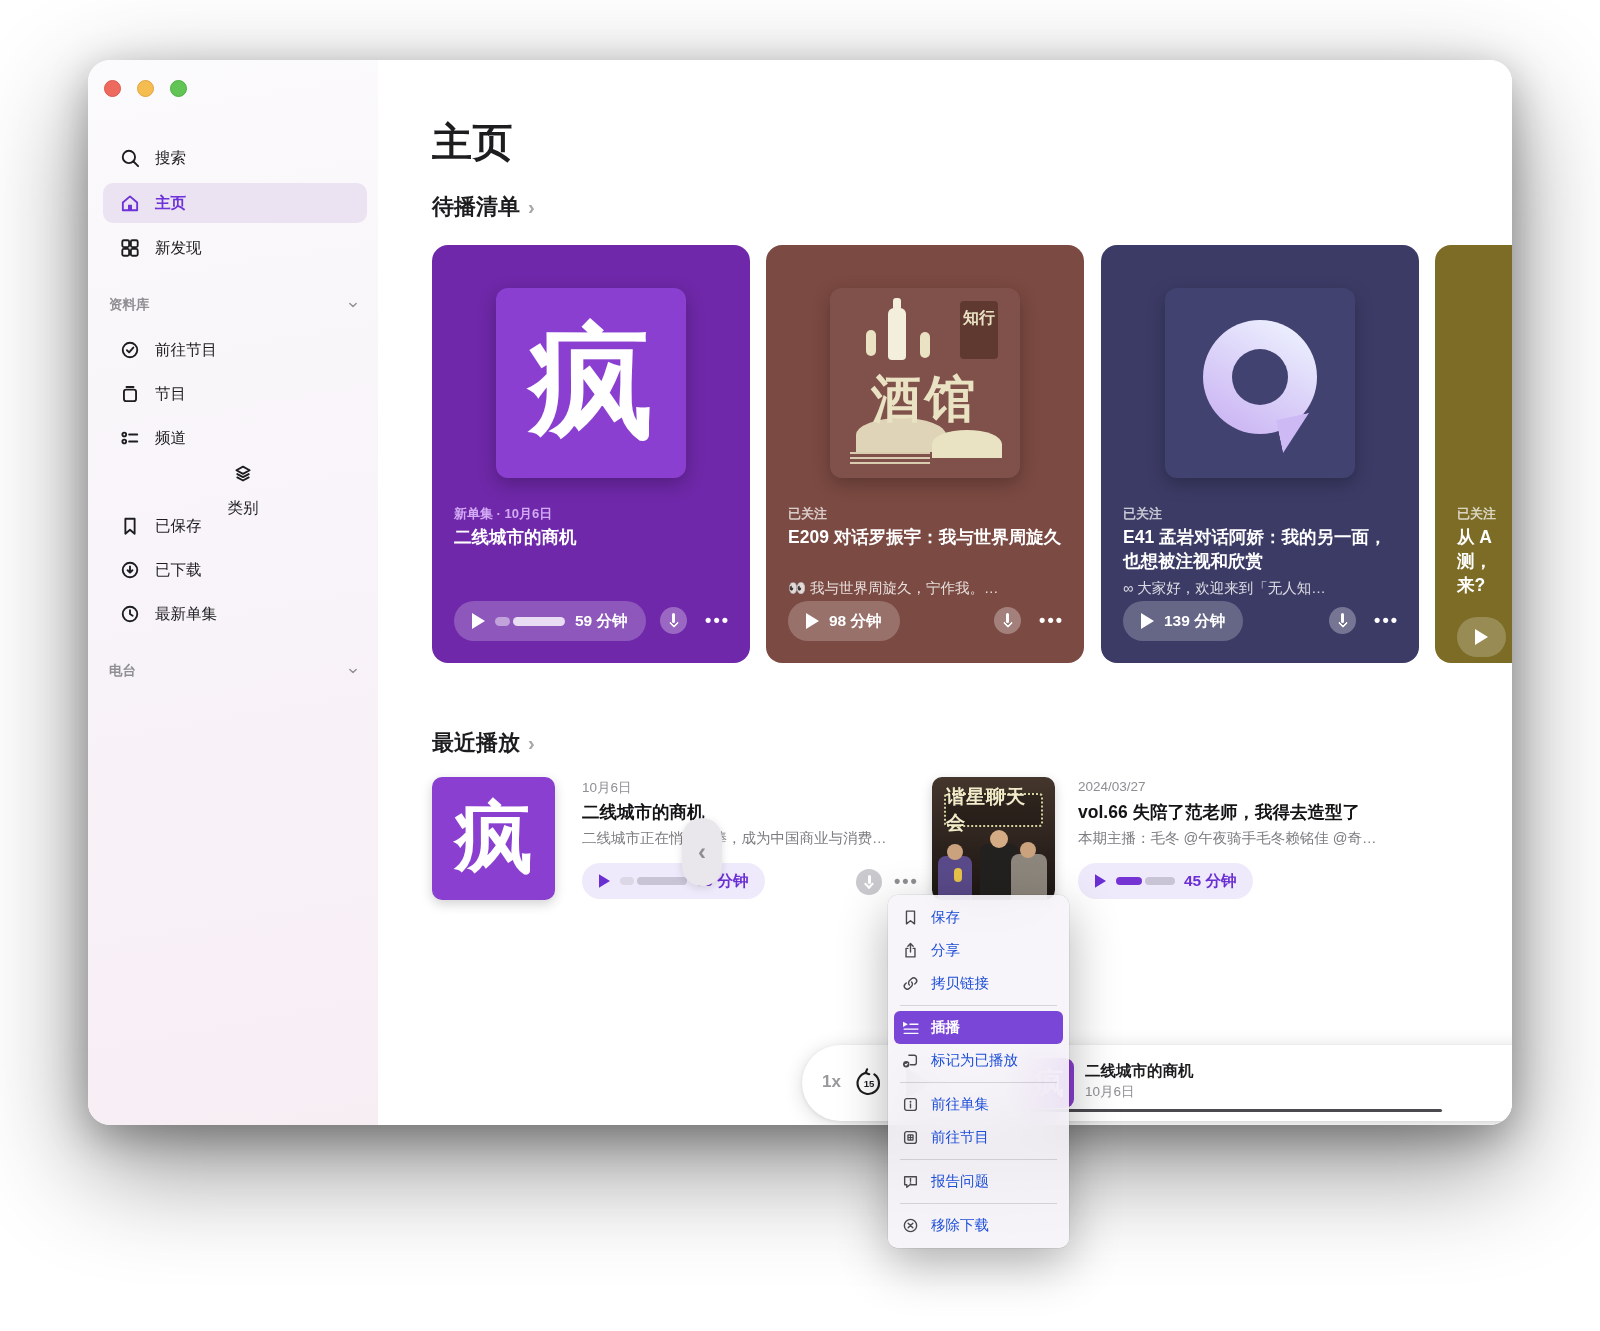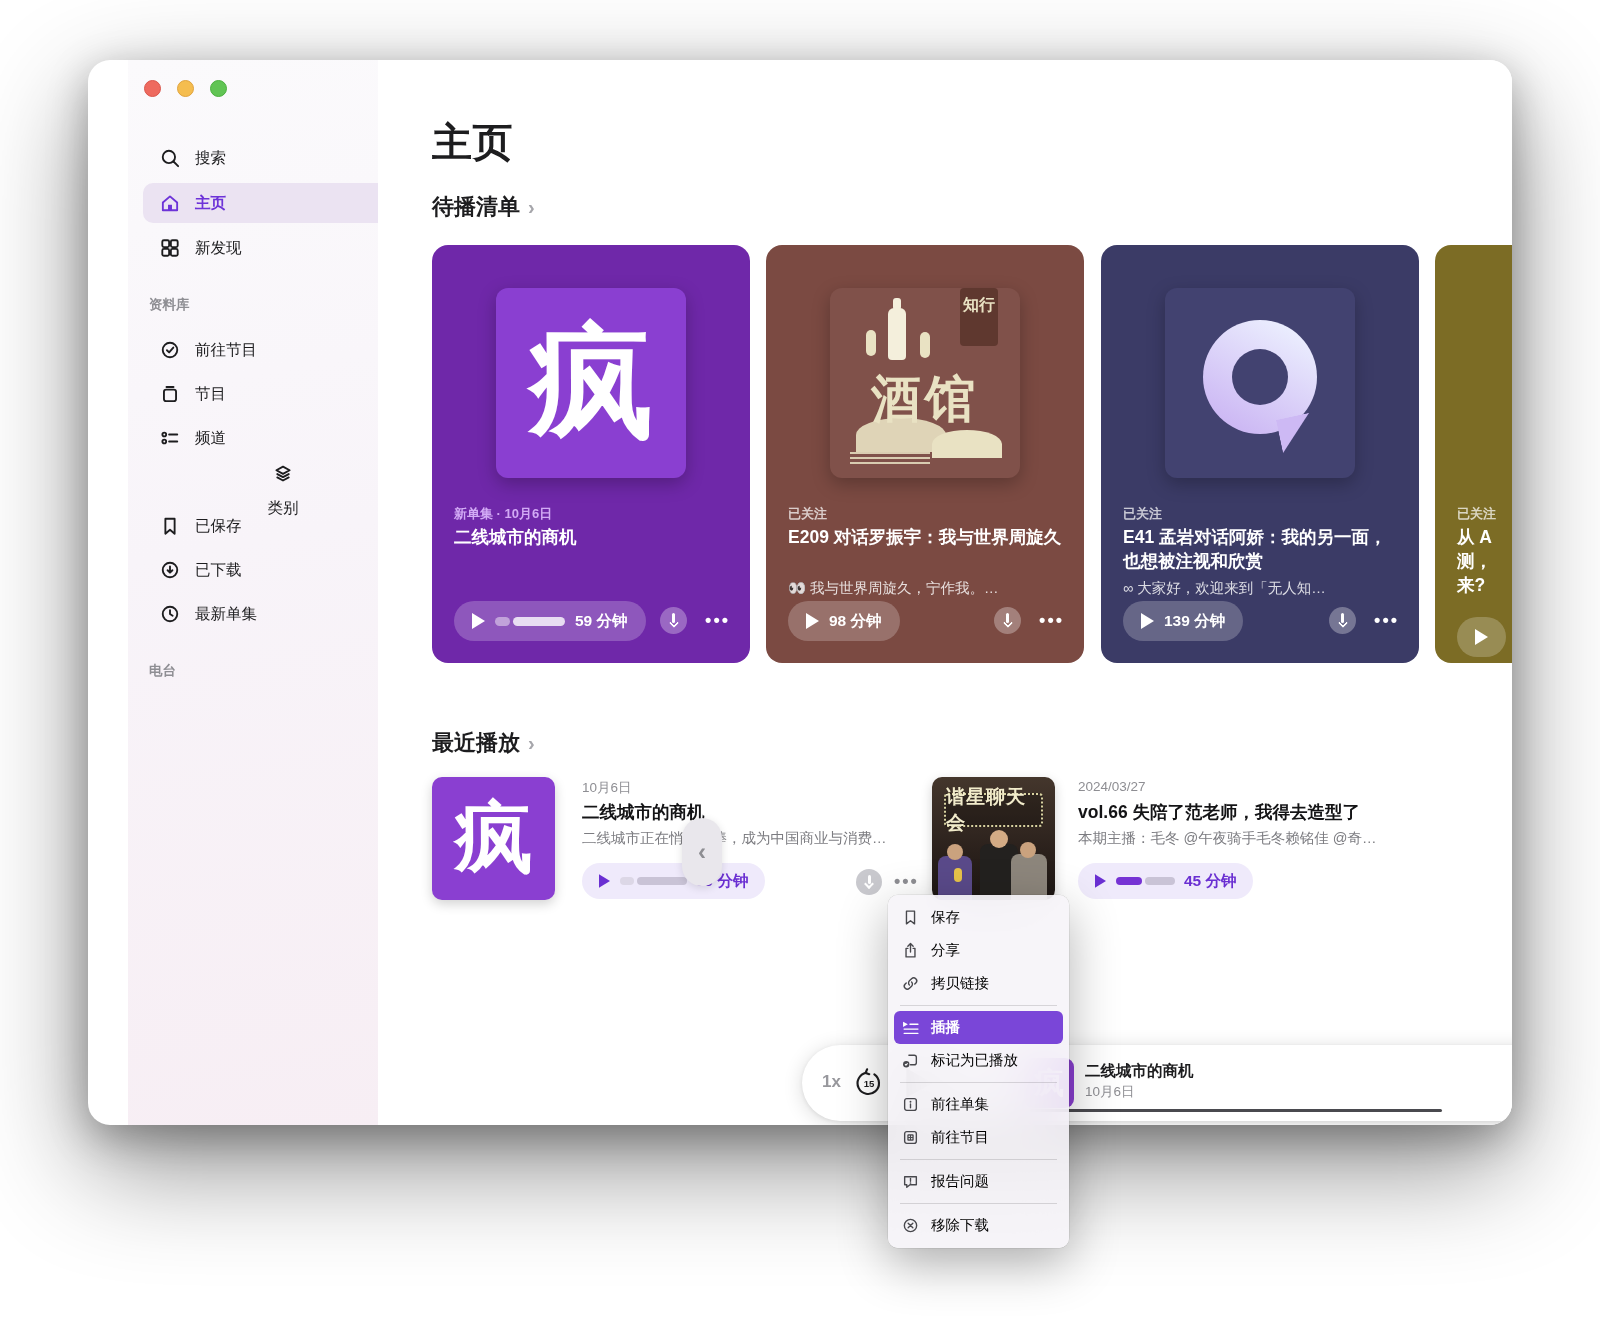--- a/index.html
+++ b/index.html
@@ -11,21 +11,20 @@
   .app-window {
     position:absolute; left:88px; top:60px; width:1424px; height:1065px;
     background:#fff; border-radius:22px; overflow:hidden;
     box-shadow:0 40px 110px rgba(0,0,0,0.45), 0 12px 40px rgba(0,0,0,0.28);
   }
 
   
   .sidebar {
     position:absolute; left:0; top:0; width:290px; height:100%;
     background:linear-gradient(170deg,#fbfafc 0%, #f8f4f9 45%, #f7eef4 100%);
-    margin-left:40px;
   }
   .traffic { position:absolute; top:20px; left:16px; display:flex; gap:16px; }
   .tl { width:17px; height:17px; border-radius:50%; }
   .tl.red{ background:#ee6a5f; border:0.5px solid #d9564c;}
   .tl.yellow{ background:#f5bd4f; border:0.5px solid #dfa33e;}
   .tl.green{ background:#61c454; border:0.5px solid #4caf3f;}
 
   .side-item { position:absolute; left:15px; width:264px; height:40px; display:flex; align-items:center; gap:14px; padding-left:16px; border-radius:10px; font-size:15.5px; }
   .side-item .glyph { width:22px; height:22px; flex:0 0 22px; }
   .side-item.selected { background:#ebe3f2; color:#6d33d8; font-weight:600; }
@@ -65,21 +64,21 @@
   .card.three { background:#3b3b66; }
   .card.three .art { background:#424270; }
   .card.four { background:#7c6c25; }
   .card.four .title { width:62px; }
 
   
   .jiuguan .bottle { position:absolute; left:58px; top:20px; width:18px; height:52px; background:#f4efdc; border-radius:6px 6px 4px 4px; }
   .jiuguan .bottle::before { content:""; position:absolute; left:5px; top:-10px; width:8px; height:12px; background:#f4efdc; border-radius:3px; }
   .jiuguan .d1,.jiuguan .d2 { position:absolute; width:10px; height:26px; border-radius:5px; background:#e9e2c3; }
   .jiuguan .d1 { left:36px; top:42px; } .jiuguan .d2 { left:90px; top:44px; }
-  .jiuguan .seal { position:absolute; right:22px; top:0; width:38px; height:58px; background:#5f382f; border-radius:4px; color:#e9e2c3; font-size:16px; font-weight:700; text-align:center; line-height:26px; padding-top:4px; }
+  .jiuguan .seal { position:absolute; right:22px; top:13px; width:38px; height:58px; background:#5f382f; border-radius:4px; color:#e9e2c3; font-size:16px; font-weight:700; text-align:center; line-height:26px; padding-top:4px; }
   .jiuguan .big { position:absolute; left:14px; top:78px; width:162px; text-align:center; font-size:50px; font-weight:800; color:#e9e2c3; letter-spacing:4px; }
   .jiuguan .hill1 { position:absolute; left:26px; bottom:26px; width:90px; height:34px; background:#e9e2c3; border-radius:50% 50% 0 0; opacity:.9;}
   .jiuguan .hill2 { position:absolute; right:18px; bottom:20px; width:70px; height:28px; background:#e9e2c3; border-radius:50% 50% 0 0; }
   .jiuguan .waves { position:absolute; left:20px; bottom:12px; width:80px; height:14px; background:repeating-linear-gradient(180deg,#e9e2c3 0 2px, transparent 2px 5px); opacity:.85;}
 
   
   .ring { position:absolute; left:38px; top:32px; width:114px; height:114px; border-radius:50%; background:linear-gradient(210deg,#eef3ff 5%, #cdb9f4 85%); }
   .ring::after { content:""; position:absolute; left:29px; top:29px; width:56px; height:56px; border-radius:50%; background:#424270; }
   .ring-tail { position:absolute; left:114px; top:128px; width:34px; height:34px; background:#cdb9f4; clip-path:polygon(0 0, 100% 0, 0 100%); transform:rotate(-12deg); }
 
@@ -121,21 +120,21 @@
   .player .art { position:absolute; left:222px; top:13px; width:50px; height:50px; border-radius:9px; background:#8a3fd1; color:#fff; display:flex; align-items:center; justify-content:center; font-size:30px; font-weight:700; }
   .player .ttl { position:absolute; left:283px; top:16px; font-size:15.5px; font-weight:700; width:190px; white-space:nowrap; overflow:hidden; }
   .player .sub { position:absolute; left:283px; top:38px; font-size:13.5px; color:#8e8e93; }
   .player .scrub { position:absolute; left:228px; top:64px; width:412px; height:3px; border-radius:2px; background:#4a4a4f; }
 
   
   .menu { position:absolute; left:888px; top:895px; width:181px; border-radius:10px;
     background:rgba(246,244,248,0.88); backdrop-filter:blur(24px);
     box-shadow:0 16px 50px rgba(0,0,0,0.30), 0 0 0 0.5px rgba(0,0,0,0.12);
     padding:6px 0; z-index:50; }
-  .mi { height:33px; margin:0 6px; padding:0 8px; border-radius:6px; display:flex; align-items:center; gap:12px; font-size:14.5px; color:#000000; }
+  .mi { height:33px; margin:0 6px; padding:0 8px; border-radius:6px; display:flex; align-items:center; gap:12px; font-size:14.5px; color:#1d4ed8; }
   .mi .micon { width:17px; height:17px; flex:0 0 17px; }
   .mi.hl { background:#7a46d8; color:#fff; font-weight:600; }
   .msep { height:1px; background:rgba(60,60,67,0.18); margin:5px 12px; }
 
   svg { display:block; }
   .ic-stroke { stroke:#1d1d1f; stroke-width:1.7; fill:none; stroke-linecap:round; stroke-linejoin:round; }
   .ic-gray { stroke:#8e8e93; }
   .ic-purple { stroke:#6d33d8; }
   .m-stroke { stroke:#48484d; stroke-width:1.3; fill:none; stroke-linecap:round; stroke-linejoin:round; }
   .m-white { stroke:#fff; }

